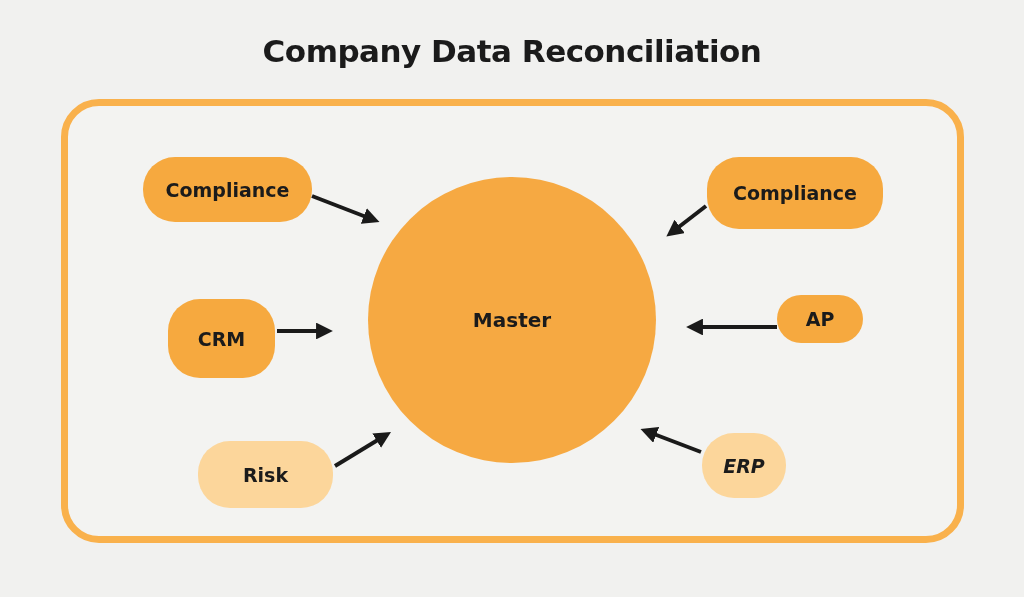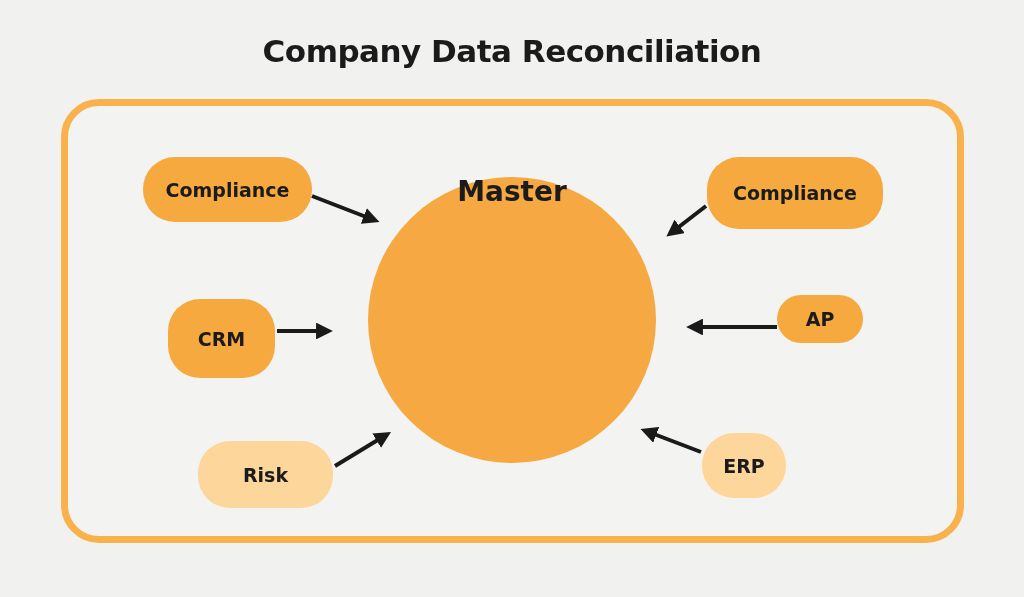--- a/index.html
+++ b/index.html
@@ -49,32 +49,33 @@
     color:var(--text);
     z-index:2;
   }
   .node--orange{background:var(--node-orange);}
   .node--light{background:var(--node-light);}
   .node-procurement{left:143px;top:157px;width:169px;height:65px;}
   .node-crm{left:168px;top:299px;width:107px;height:79px;}
   .node-risk{left:198px;top:441px;width:135px;height:67px;align-items:center;}
   .node-compliance{left:707px;top:157px;width:176px;height:72px;}
   .node-ap{left:777px;top:295px;width:86px;height:48px;}
-  .node-erp{left:702px;top:433px;width:84px;height:65px;}
+  .node-erp{left:702px;top:433px;width:84px;height:65px;font-style:italic;}
   .center-node{
     position:absolute;
     left:368px;top:177px;
     width:288px;height:286px;
     border-radius:50%;
     background:var(--center-fill);
     display:flex;
     flex-direction:column;
     align-items:center;
+    justify-content:center;
     text-align:center;
-    font-size:28px;
+    font-size:20px;
     font-weight:bold;
     line-height:29px;
     color:var(--text);
     z-index:2;
   }
   svg.arrow-layer{
     position:absolute;
     left:0;top:0;
     width:1024px;height:597px;
     z-index:3;

